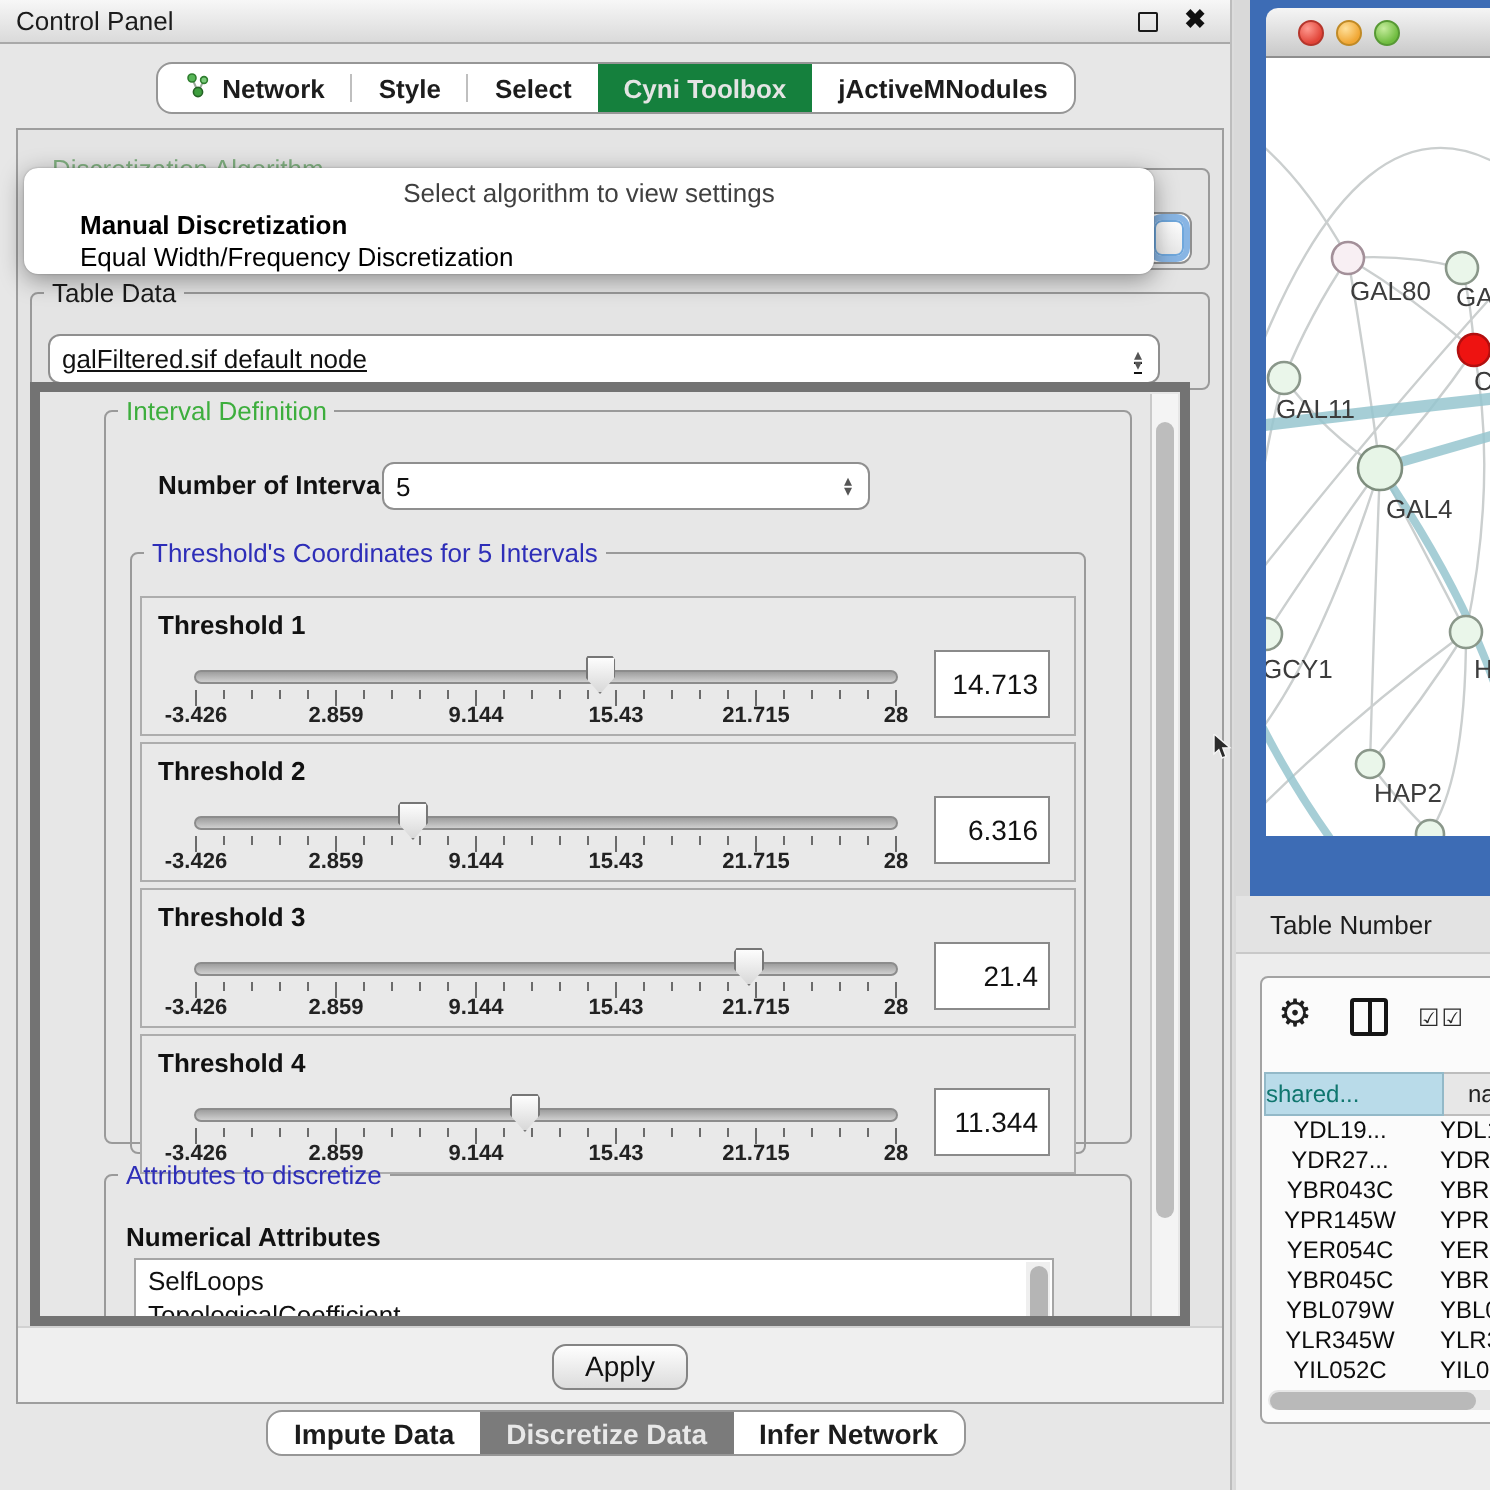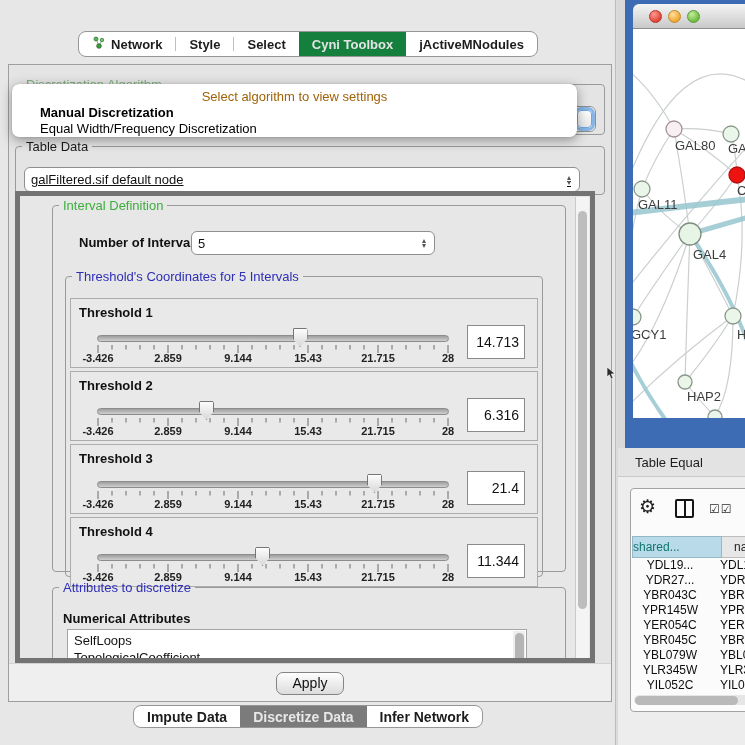--- a/index.html
+++ b/index.html
@@ -103,21 +103,21 @@
   
   #bottom-tabbar { position:absolute; left:0; top:705px; width:616px; display:flex; justify-content:center; }
   #bottom-tabbar .tab-group { height:23px; font-size:14px; }
   #bottom-tabbar .tab-item.selected { background:#7B7B7B; color:#E8E8E8; }
 
   
   #algo-popup { position:absolute; left:12px; top:84px; width:565px; height:53px;
                 background:#FFFFFF; border-radius:7px; z-index:60;
                 box-shadow:0 3px 12px rgba(0,0,0,.38), 0 0 1px rgba(0,0,0,.3); }
   #popup-hint { position:absolute; left:0; top:5px; width:100%; text-align:center;
-                font-size:13px; color:#a16207; }
+                font-size:13px; color:#404040; }
   .popup-opt { position:absolute; left:4px; font-size:13px; color:#000; white-space:nowrap;padding-left:24px; }
   #popup-opt-0 { top:21px; font-weight:700; }
   #popup-opt-1 { top:37px; }
 
   
   #right-gap { position:absolute; left:617px; top:0; width:8px; height:745px; background:#D9D9D9; }
 
   #net-window { position:absolute; left:625px; top:0; width:120px; height:448px;
                 background:#3D6CB5; overflow:hidden; }
   #net-titlebar { position:absolute; left:8px; top:4px; width:112px; height:25px;
@@ -155,20 +155,25 @@
   #tp-hscroll .thumb { position:absolute; left:1px; top:0.5px; width:103px; height:9px;
                 background:#B9B9B9; border-radius:5px; }
 
   #mouse-cursor { position:absolute; left:606px; top:367px; z-index:99; }
 </style>
 </head>
 <body>
 
 <div id="control-window">
 
+  <div id="cw-titlebar">
+    <span id="cw-title">Control Panel</span>
+    <div id="float-btn"></div>
+    <span id="close-btn">✖</span>
+  </div>
 
   <div id="top-tabbar">
     <div class="tab-group">
       <div class="tab-item">
         <span class="net-icon">
           <svg width="13" height="14" viewBox="0 0 13 14">
             <line x1="4" y1="3" x2="7" y2="10" stroke="#9AA89A" stroke-width="1"></line>
             <line x1="10" y1="4" x2="7" y2="10" stroke="#9AA89A" stroke-width="1"></line>
             <circle cx="4" cy="3" r="2" fill="#57B557" stroke="#2E7D2E" stroke-width="0.8"></circle>
             <circle cx="10" cy="4" r="1.7" fill="#7CCB7C" stroke="#2E7D2E" stroke-width="0.8"></circle>
@@ -498,21 +503,21 @@
         <text x="60" y="230" font-size="13" fill="#3C3C3C" font-family="Liberation Sans, sans-serif">GAL4</text>
         <text x="-2" y="310" font-size="13" fill="#3C3C3C" font-family="Liberation Sans, sans-serif">GCY1</text>
         <text x="104" y="310" font-size="13" fill="#3C3C3C" font-family="Liberation Sans, sans-serif">H</text>
         <text x="54" y="372" font-size="13" fill="#3C3C3C" font-family="Liberation Sans, sans-serif">HAP2</text>
       </svg>
   </div>
 </div>
 
 <div id="table-panel">
   <div id="tp-titlebar">
-    <span id="tp-title">Table Equal</span>
+    <span id="tp-title">Table Number</span>
   </div>
   <div id="tp-container">
     <span id="tp-gear">⚙</span>
     <div id="tp-colicon"></div>
     <span id="tp-checks">☑☑</span>
 
     <div id="tp-header">
       <div class="tp-h1">shared...</div>
       <div class="tp-h2">na</div>
     </div>

